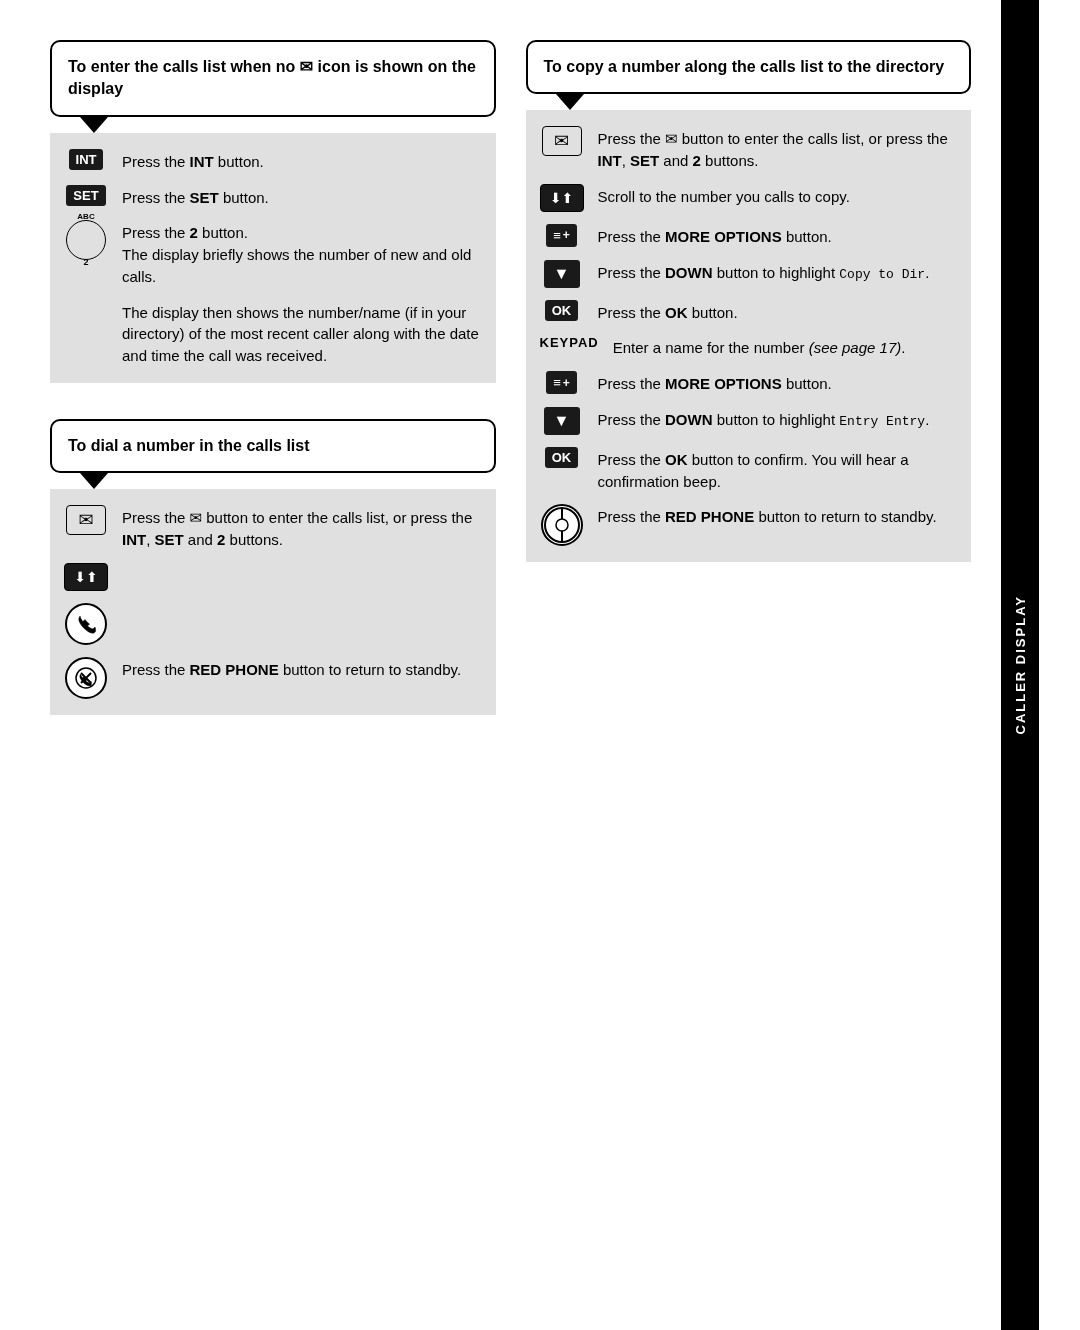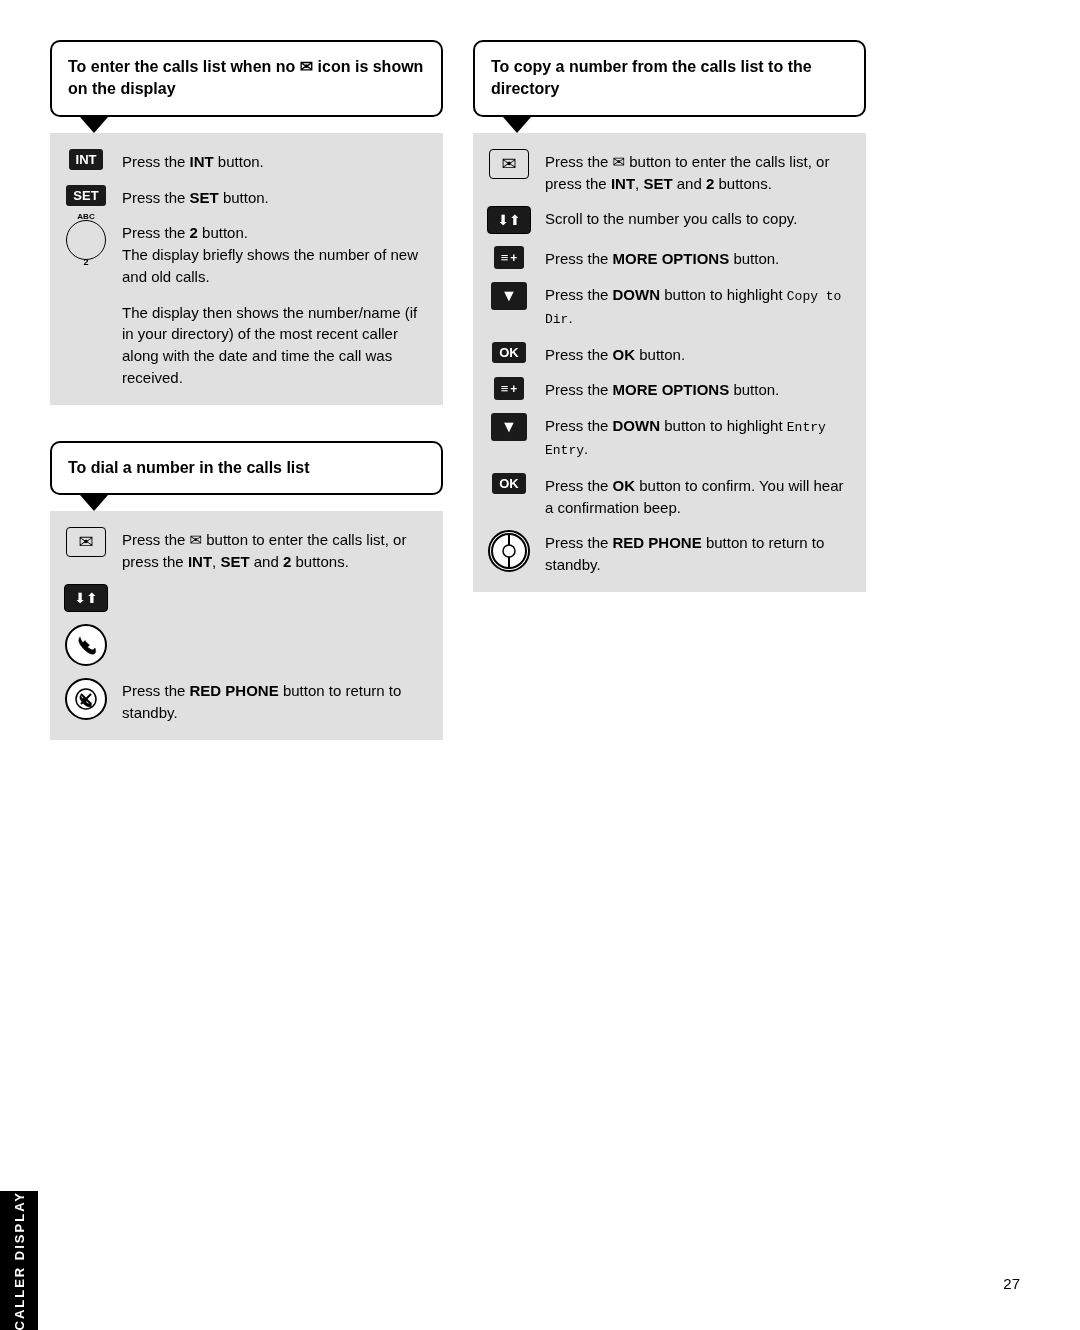--- a/index.html
+++ b/index.html
@@ -8,22 +8,22 @@
       min-height: 1330px;
       background: #ffffff;
       font-family: Arial, Helvetica, sans-serif;
       font-size: 15px;
       color: #000;
       position: relative;
     }
 
     .page-container {
       display: flex;
-      flex-direction: column;
-      width: 896px;
+      flex-direction: row;
+      width: 1039px;
       min-height: 1330px;
     }
 
     .main-content {
       flex: 1;
       padding: 40px 30px 60px 50px;
       display: flex;
       flex-direction: column;
       gap: 0;
     }
@@ -372,21 +372,21 @@
 
           </div>
         </div>
 
       </div>
 
       <div class="right-col">
 
         <div class="right-section-wrapper">
           <div class="section-header-box">
-            To copy a number from the calls list to the directory
+            To copy a number along the calls list to the directory
           </div>
           <div class="triangle-connector"></div>
           <div class="gray-block">
 
             <div class="step-row">
               <div class="step-icon">
                 <div class="btn-envelope">✉</div>
               </div>
               <div class="step-text">
                 Press the ✉ button to enter the calls list, or press the <strong>INT</strong>, <strong>SET</strong> and <strong>2</strong> buttons.
@@ -424,20 +424,28 @@
 
             <div class="step-row">
               <div class="step-icon">
                 <span class="btn-ok">OK</span>
               </div>
               <div class="step-text">
                 Press the <strong>OK</strong> button.
               </div>
             </div>
 
+            <div class="step-row">
+              <div class="step-icon">
+                <span class="keypad-label">KEYPAD</span>
+              </div>
+              <div class="step-text">
+                Enter a name for the number <em>(see page 17)</em>.
+              </div>
+            </div>
 
             <div class="step-row">
               <div class="step-icon">
                 <div class="btn-more">
                   <span style="font-size:13px;">≡</span>+
                 </div>
               </div>
               <div class="step-text">
                 Press the <strong>MORE OPTIONS</strong> button.
               </div>

